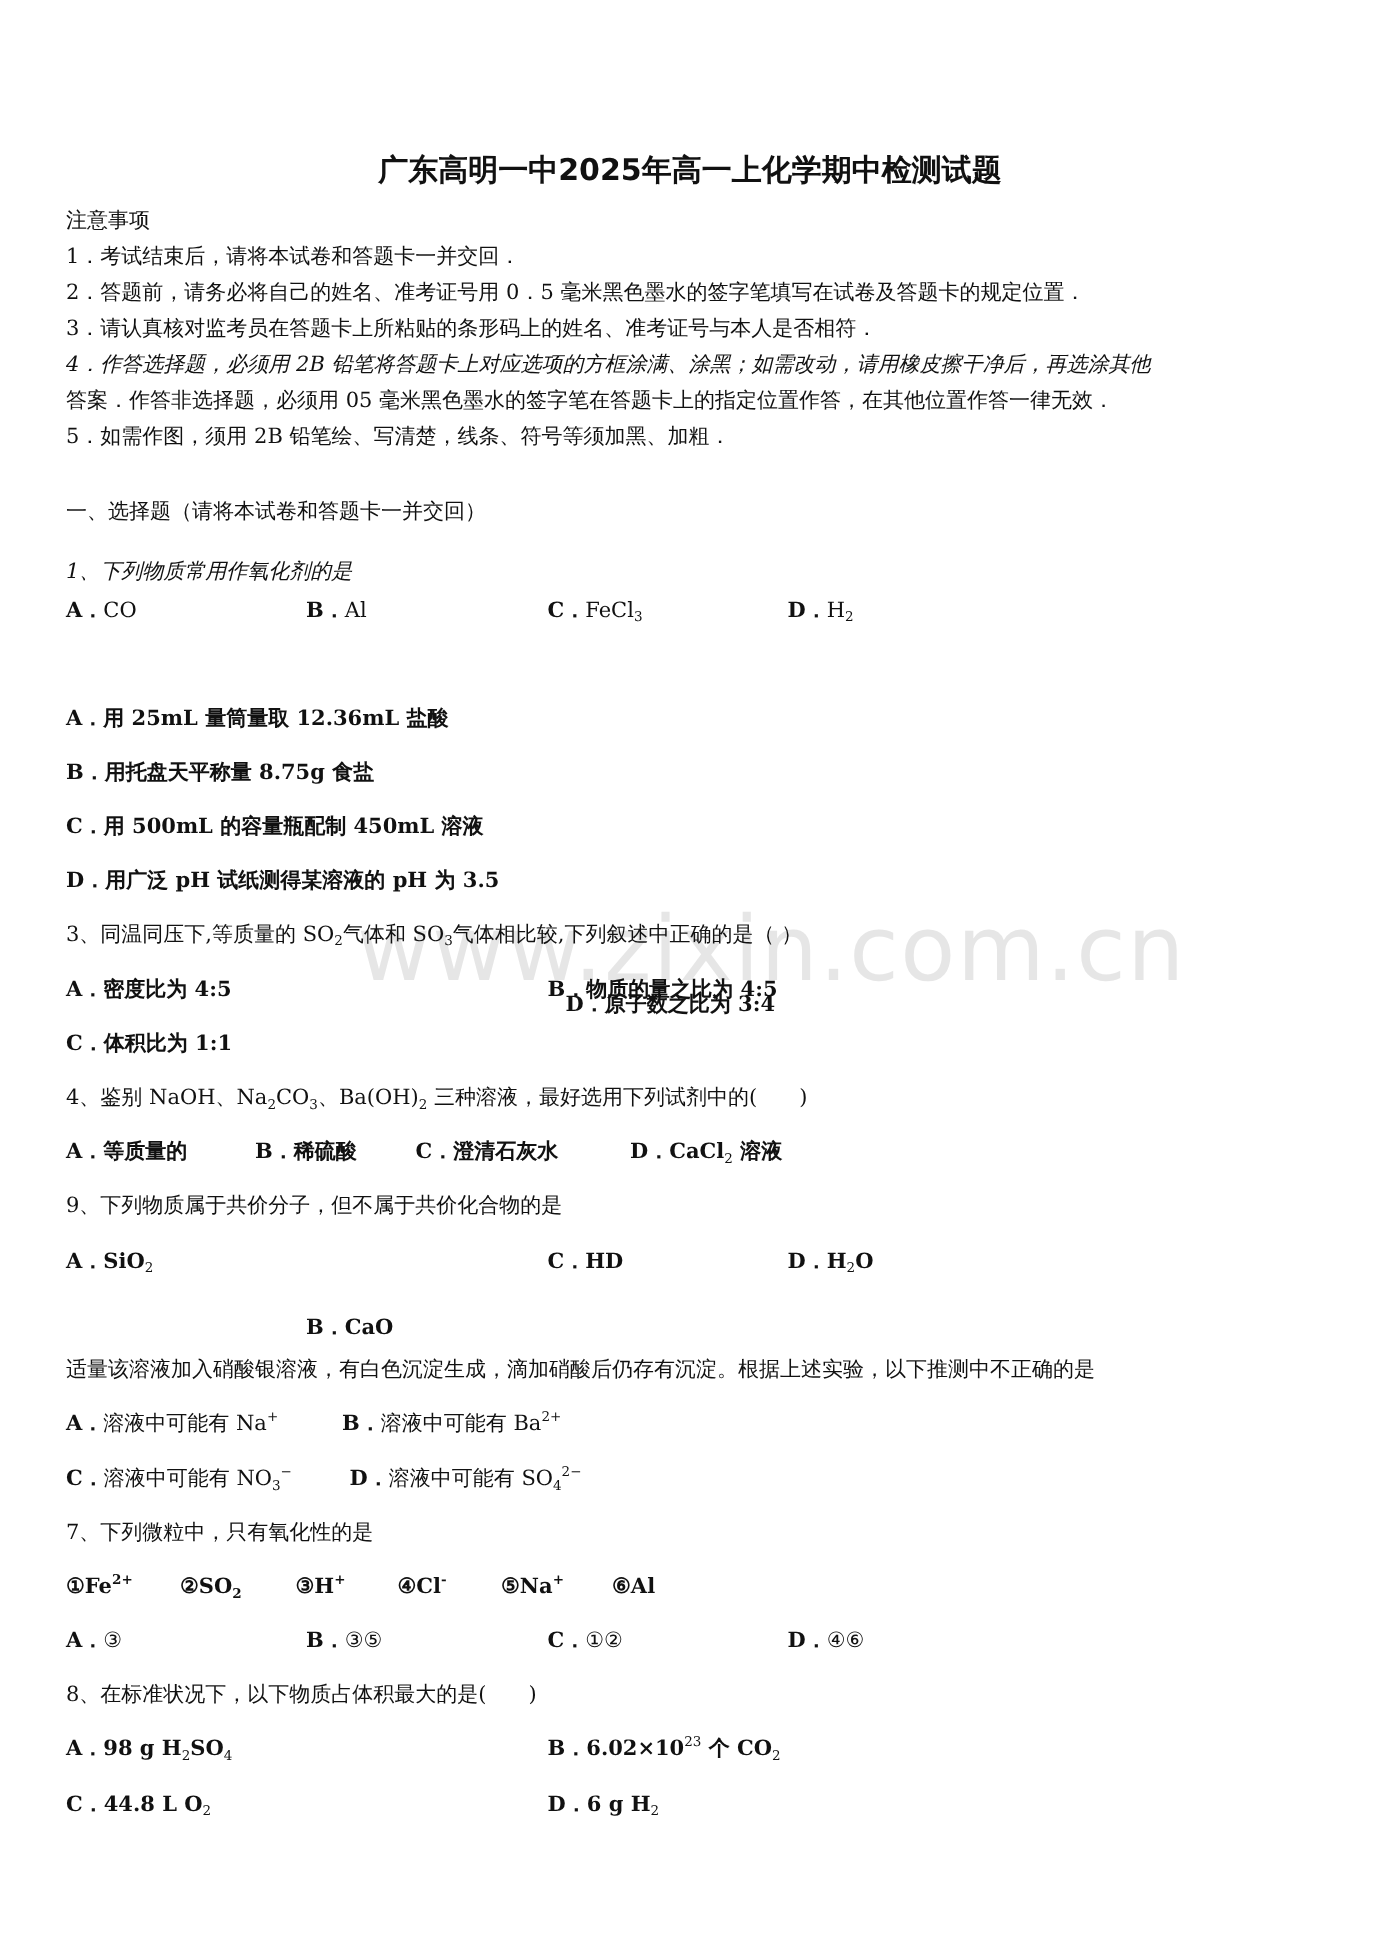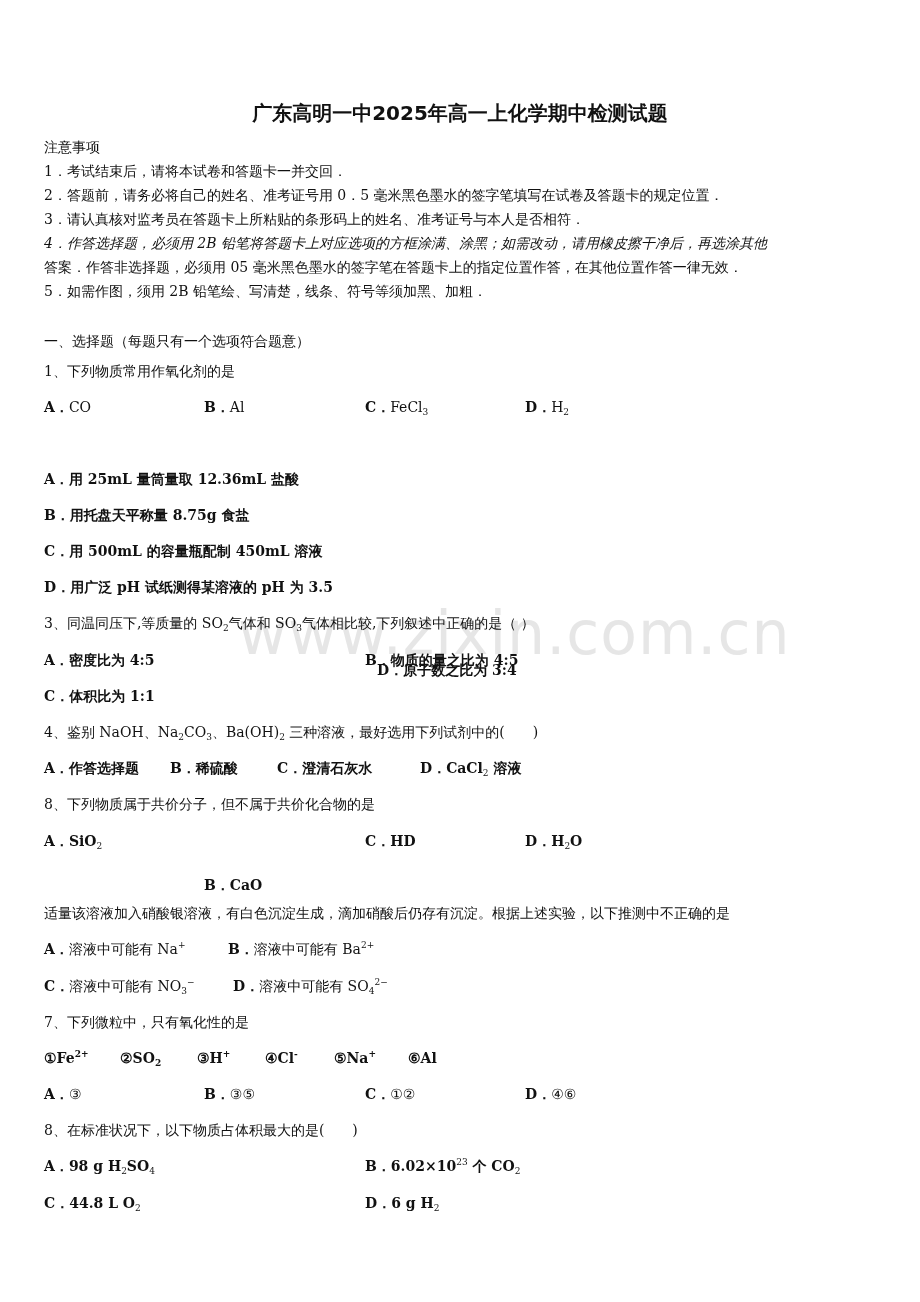--- a/index.html
+++ b/index.html
@@ -40,46 +40,46 @@
   <div class="title">广东高明一中2025年高一上化学期中检测试题</div>
 
   <div class="line" style="top:138px;">注意事项</div>
   <div class="line" style="top:162px;">1．考试结束后，请将本试卷和答题卡一并交回．</div>
   <div class="line" style="top:186px;">2．答题前，请务必将自己的姓名、准考证号用 0．5 毫米黑色墨水的签字笔填写在试卷及答题卡的规定位置．</div>
   <div class="line" style="top:210px;">3．请认真核对监考员在答题卡上所粘贴的条形码上的姓名、准考证号与本人是否相符．</div>
   <div class="line" style="top:234px;font-style:italic;">4．作答选择题，必须用 2B 铅笔将答题卡上对应选项的方框涂满、涂黑；如需改动，请用橡皮擦干净后，再选涂其他</div>
   <div class="line" style="top:258px;">答案．作答非选择题，必须用 05 毫米黑色墨水的签字笔在答题卡上的指定位置作答，在其他位置作答一律无效．</div>
   <div class="line" style="top:282px;">5．如需作图，须用 2B 铅笔绘、写清楚，线条、符号等须加黑、加粗．</div>
 
-  <div class="line" style="top:332px;">一、选择题（每题只有一个选项符合题意）</div>
+  <div class="line" style="top:332px;">一、选择题（请将本试卷和答题卡一并交回）</div>
 
-  <div class="line" style="top:362px;">1、下列物质常用作氧化剂的是</div>
+  <div class="line" style="top:372px;font-style:italic;">1、下列物质常用作氧化剂的是</div>
   <div class="opt" style="left:44px;top:398px;"><span class="lab">A．</span><span>CO</span></div>
   <div class="opt" style="left:204px;top:398px;"><span class="lab">B．</span><span>Al</span></div>
   <div class="opt" style="left:365px;top:398px;"><span class="lab">C．</span><span>FeCl</span><sub>3</sub></div>
   <div class="opt" style="left:525px;top:398px;"><span class="lab">D．</span><span>H</span><sub>2</sub></div>
 
   <div class="opt" style="left:44px;top:470px;"><span class="lab">A．</span><span class="b">用 25mL 量筒量取 12.36mL 盐酸</span></div>
   <div class="opt" style="left:44px;top:506px;"><span class="lab">B．</span><span class="b">用托盘天平称量 8.75g 食盐</span></div>
   <div class="opt" style="left:44px;top:542px;"><span class="lab">C．</span><span class="b">用 500mL 的容量瓶配制 450mL 溶液</span></div>
   <div class="opt" style="left:44px;top:578px;"><span class="lab">D．</span><span class="b">用广泛 pH 试纸测得某溶液的 pH 为 3.5</span></div>
 
   <div class="line" style="top:614px;"><span>3、同温同压下,等质量的 SO</span><sub>2</sub><span>气体和 SO</span><sub>3</sub><span>气体相比较,下列叙述中正确的是（ ）</span></div>
   <div class="opt" style="left:44px;top:651px;"><span class="lab">A．</span><span class="b">密度比为 4:5</span></div>
   <div class="opt" style="left:365px;top:651px;"><span class="lab">B．</span><span class="b">物质的量之比为 4:5</span></div>
   <div class="opt" style="left:44px;top:687px;"><span class="lab">C．</span><span class="b">体积比为 1:1</span></div>
   <div class="opt" style="left:365px;top:661px;margin-left:12px;"><span class="lab">D．</span><span class="b">原子数之比为 3:4</span></div>
 
   <div class="line" style="top:723px;"><span>4、鉴别 NaOH、Na</span><sub>2</sub><span>CO</span><sub>3</sub><span>、Ba(OH)</span><sub>2</sub><span> 三种溶液，最好选用下列试剂中的(　　)</span></div>
-  <div class="opt" style="left:44px;top:759px;"><span class="lab">A．</span><span class="b">作答选择题</span></div>
+  <div class="opt" style="left:44px;top:759px;"><span class="lab">A．</span><span class="b">等质量的</span></div>
   <div class="opt" style="left:170px;top:759px;"><span class="lab">B．</span><span class="b">稀硫酸</span></div>
   <div class="opt" style="left:277px;top:759px;"><span class="lab">C．</span><span class="b">澄清石灰水</span></div>
   <div class="opt" style="left:420px;top:759px;"><span class="lab">D．</span><span class="b">CaCl</span><sub>2</sub><span class="b"> 溶液</span></div>
 
-  <div class="line" style="top:795px;">8、下列物质属于共价分子，但不属于共价化合物的是</div>
+  <div class="line" style="top:795px;">9、下列物质属于共价分子，但不属于共价化合物的是</div>
   <div class="opt" style="left:44px;top:832px;"><span class="lab">A．</span><span class="b">SiO</span><sub>2</sub></div>
   <div class="opt" style="left:204px;top:876px;"><span class="lab">B．</span><span class="b">CaO</span></div>
   <div class="opt" style="left:365px;top:832px;"><span class="lab">C．</span><span class="b">HD</span></div>
   <div class="opt" style="left:525px;top:832px;"><span class="lab">D．</span><span class="b">H</span><sub>2</sub><span class="b">O</span></div>
 
   <div class="line" style="top:904px;">适量该溶液加入硝酸银溶液，有白色沉淀生成，滴加硝酸后仍存有沉淀。根据上述实验，以下推测中不正确的是</div>
   <div class="opt" style="left:44px;top:940px;"><span class="lab">A．</span><span>溶液中可能有 Na</span><sup>+</sup></div>
   <div class="opt" style="left:228px;top:940px;"><span class="lab">B．</span><span>溶液中可能有 Ba</span><sup>2+</sup></div>
   <div class="opt" style="left:44px;top:977px;"><span class="lab">C．</span><span>溶液中可能有 NO</span><sub>3</sub><sup>−</sup></div>
   <div class="opt" style="left:233px;top:977px;"><span class="lab">D．</span><span>溶液中可能有 SO</span><sub>4</sub><sup>2−</sup></div>

